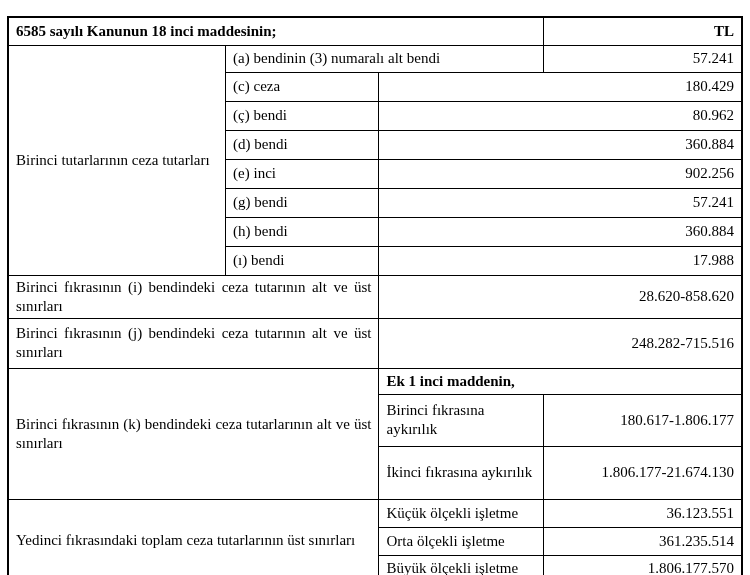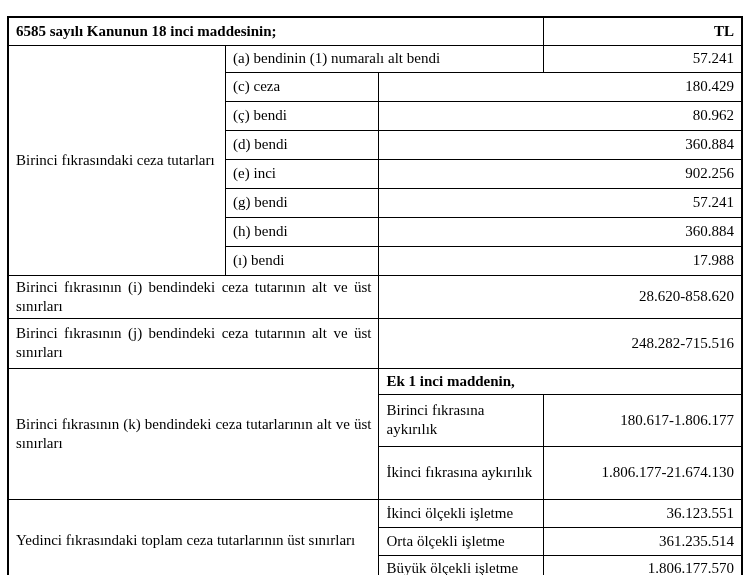--- a/index.html
+++ b/index.html
@@ -59,22 +59,22 @@
       <col style="width:198px">
     </colgroup>
 
     <tbody>
         <tr style="height:28px">
       <td colspan="3" class="b">6585 sayılı Kanunun 18 inci maddesinin;</td>
       <td class="b val">TL</td>
     </tr>
 
     <tr style="height:27px">
-      <td rowspan="8" class="jlabel">Birinci fıkrasındaki ceza tutarları</td>
-      <td colspan="2">(a) bendinin (1) numaralı alt bendi</td>
+      <td rowspan="8" class="jlabel">Birinci tutarlarının ceza tutarları</td>
+      <td colspan="2">(a) bendinin (3) numaralı alt bendi</td>
       <td class="val">57.241</td>
     </tr>
     <tr style="height:29px">
       <td>(c) ceza</td>
       <td colspan="2" class="val">180.429</td>
     </tr>
     <tr style="height:29px">
       <td>(ç) bendi</td>
       <td colspan="2" class="val">80.962</td>
     </tr>
@@ -117,21 +117,21 @@
       <td>Birinci fıkrasına aykırılık</td>
       <td class="val">180.617-1.806.177</td>
     </tr>
     <tr style="height:53px">
       <td>İkinci fıkrasına aykırılık</td>
       <td class="val">1.806.177-21.674.130</td>
     </tr>
 
     <tr style="height:28px">
       <td colspan="2" rowspan="3" class="jlabel">Yedinci fıkrasındaki toplam ceza tutarlarının üst sınırları</td>
-      <td>İkinci ölçekli işletme</td>
+      <td>Küçük ölçekli işletme</td>
       <td class="val">36.123.551</td>
     </tr>
     <tr style="height:28px">
       <td>Orta ölçekli işletme</td>
       <td class="val">361.235.514</td>
     </tr>
     <tr style="height:28px">
       <td>Büyük ölçekli işletme</td>
       <td class="val">1.806.177.570</td>
     </tr>

